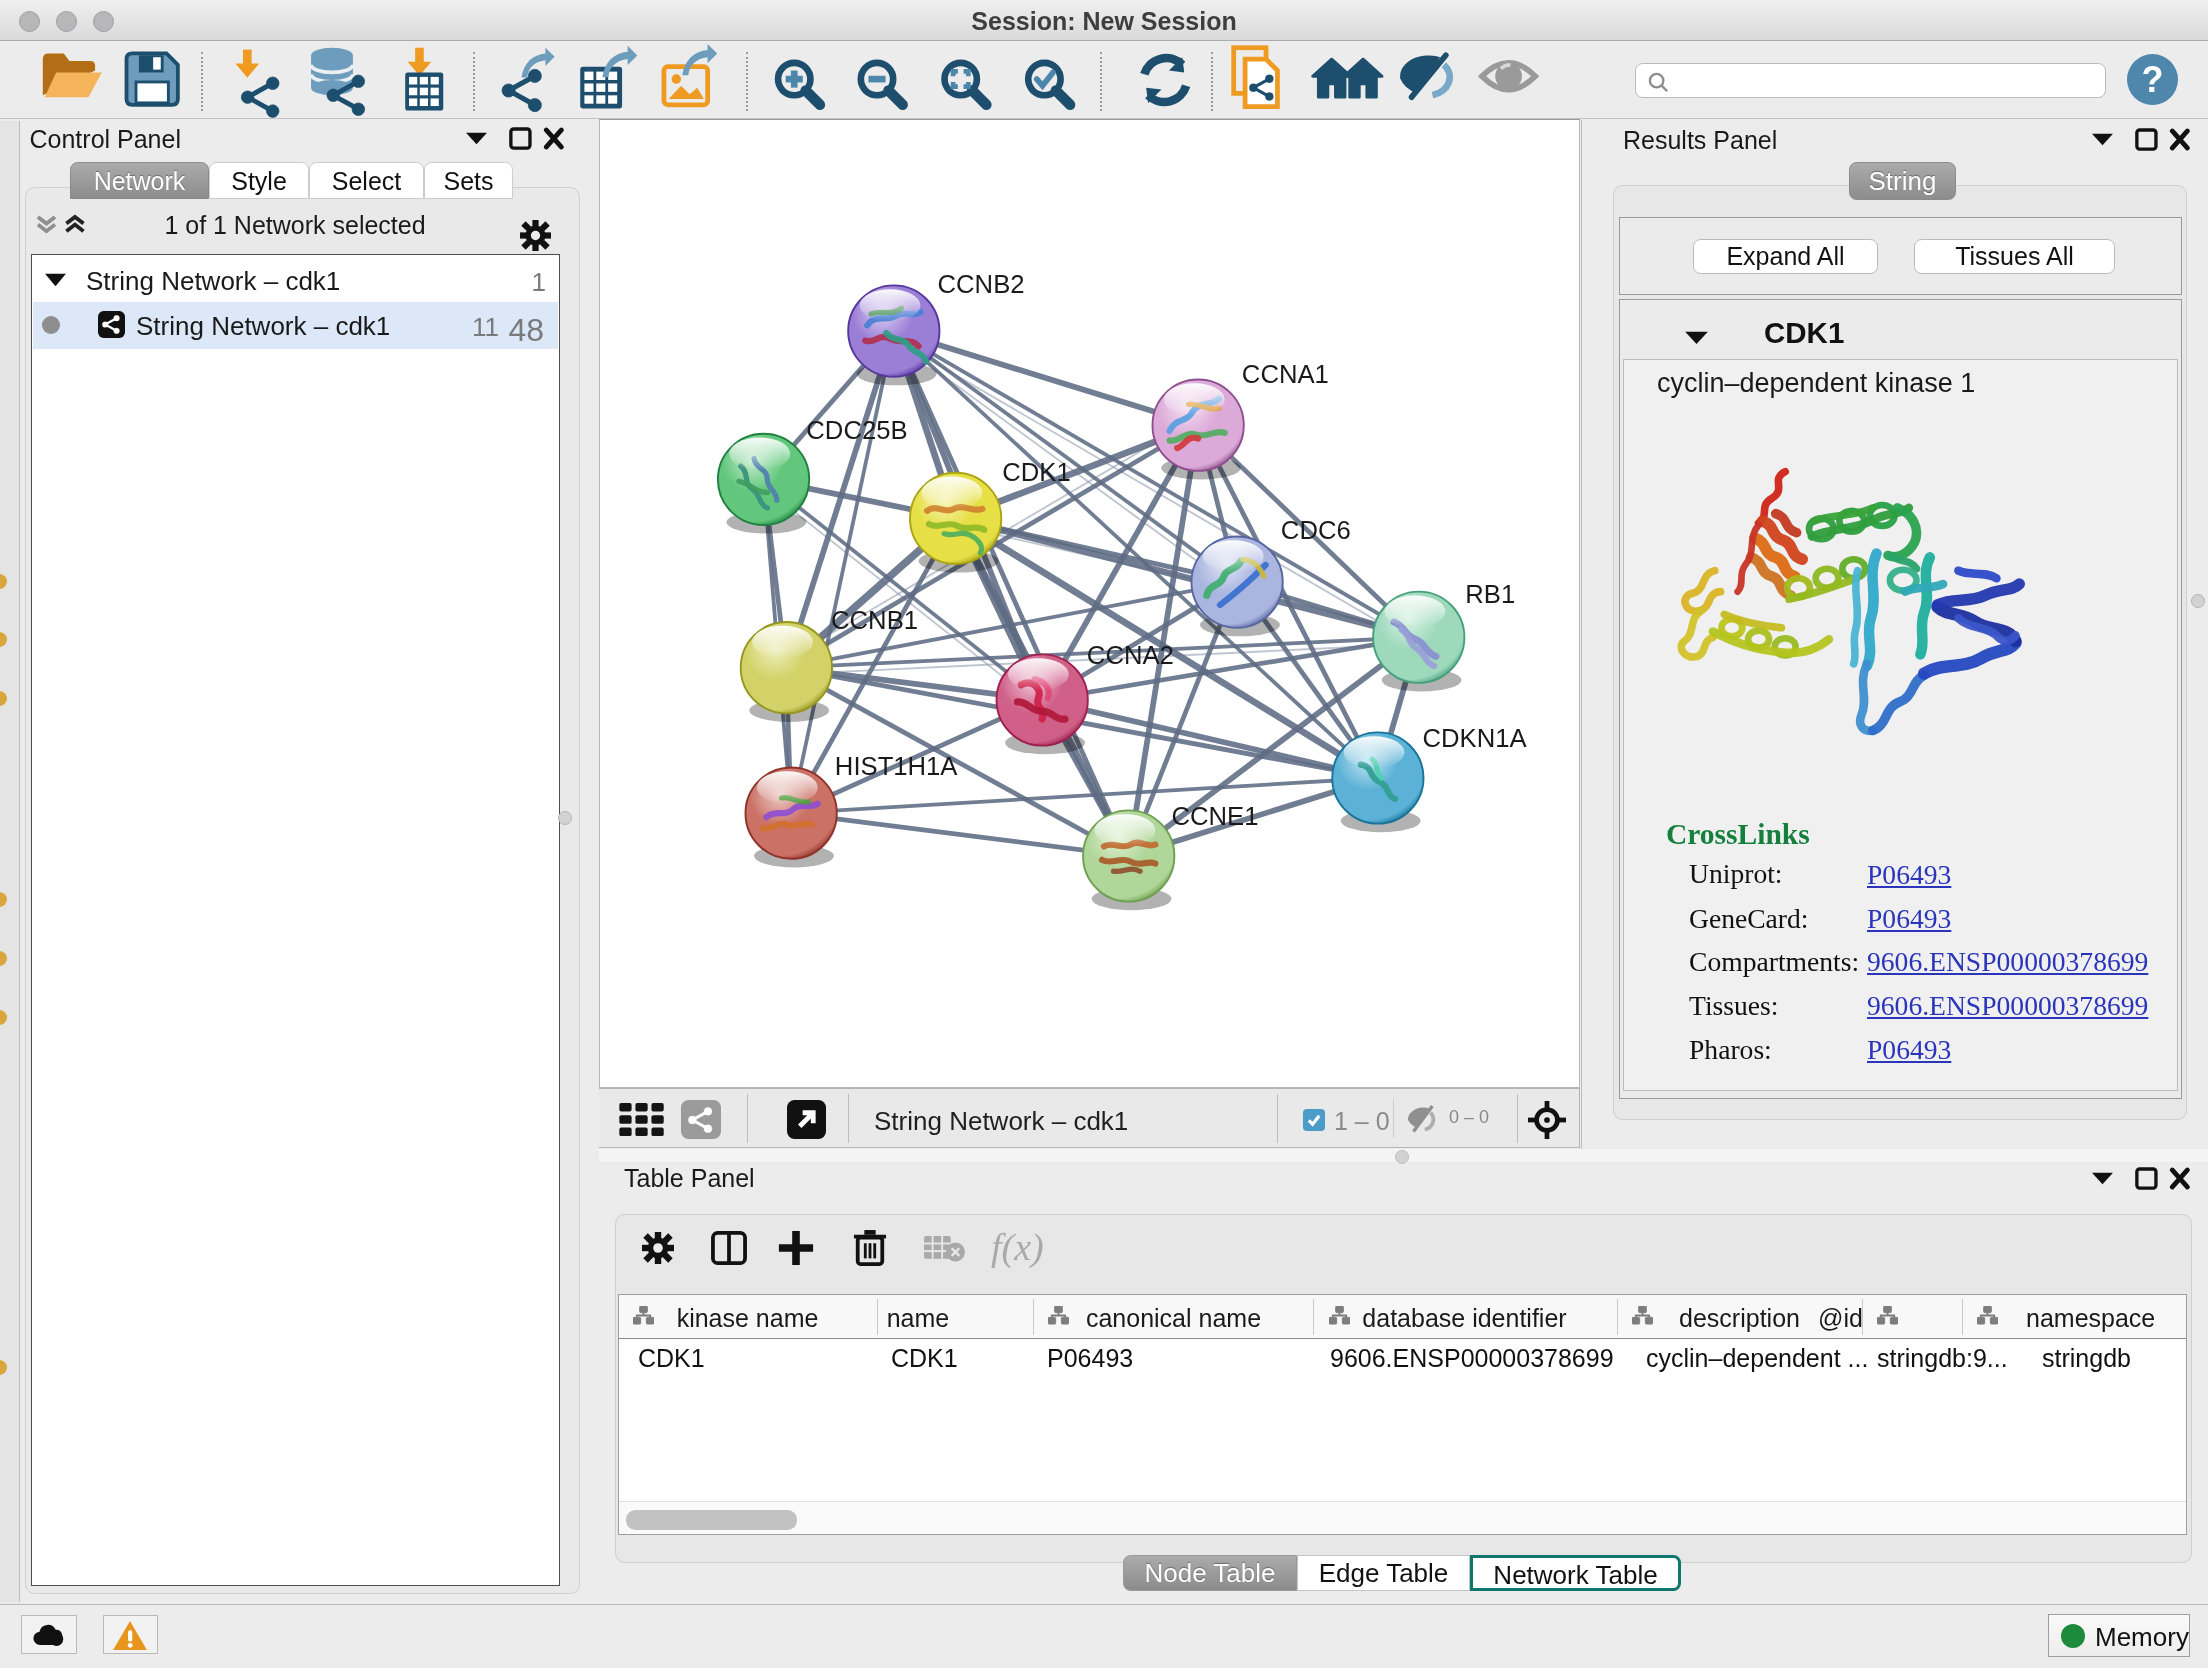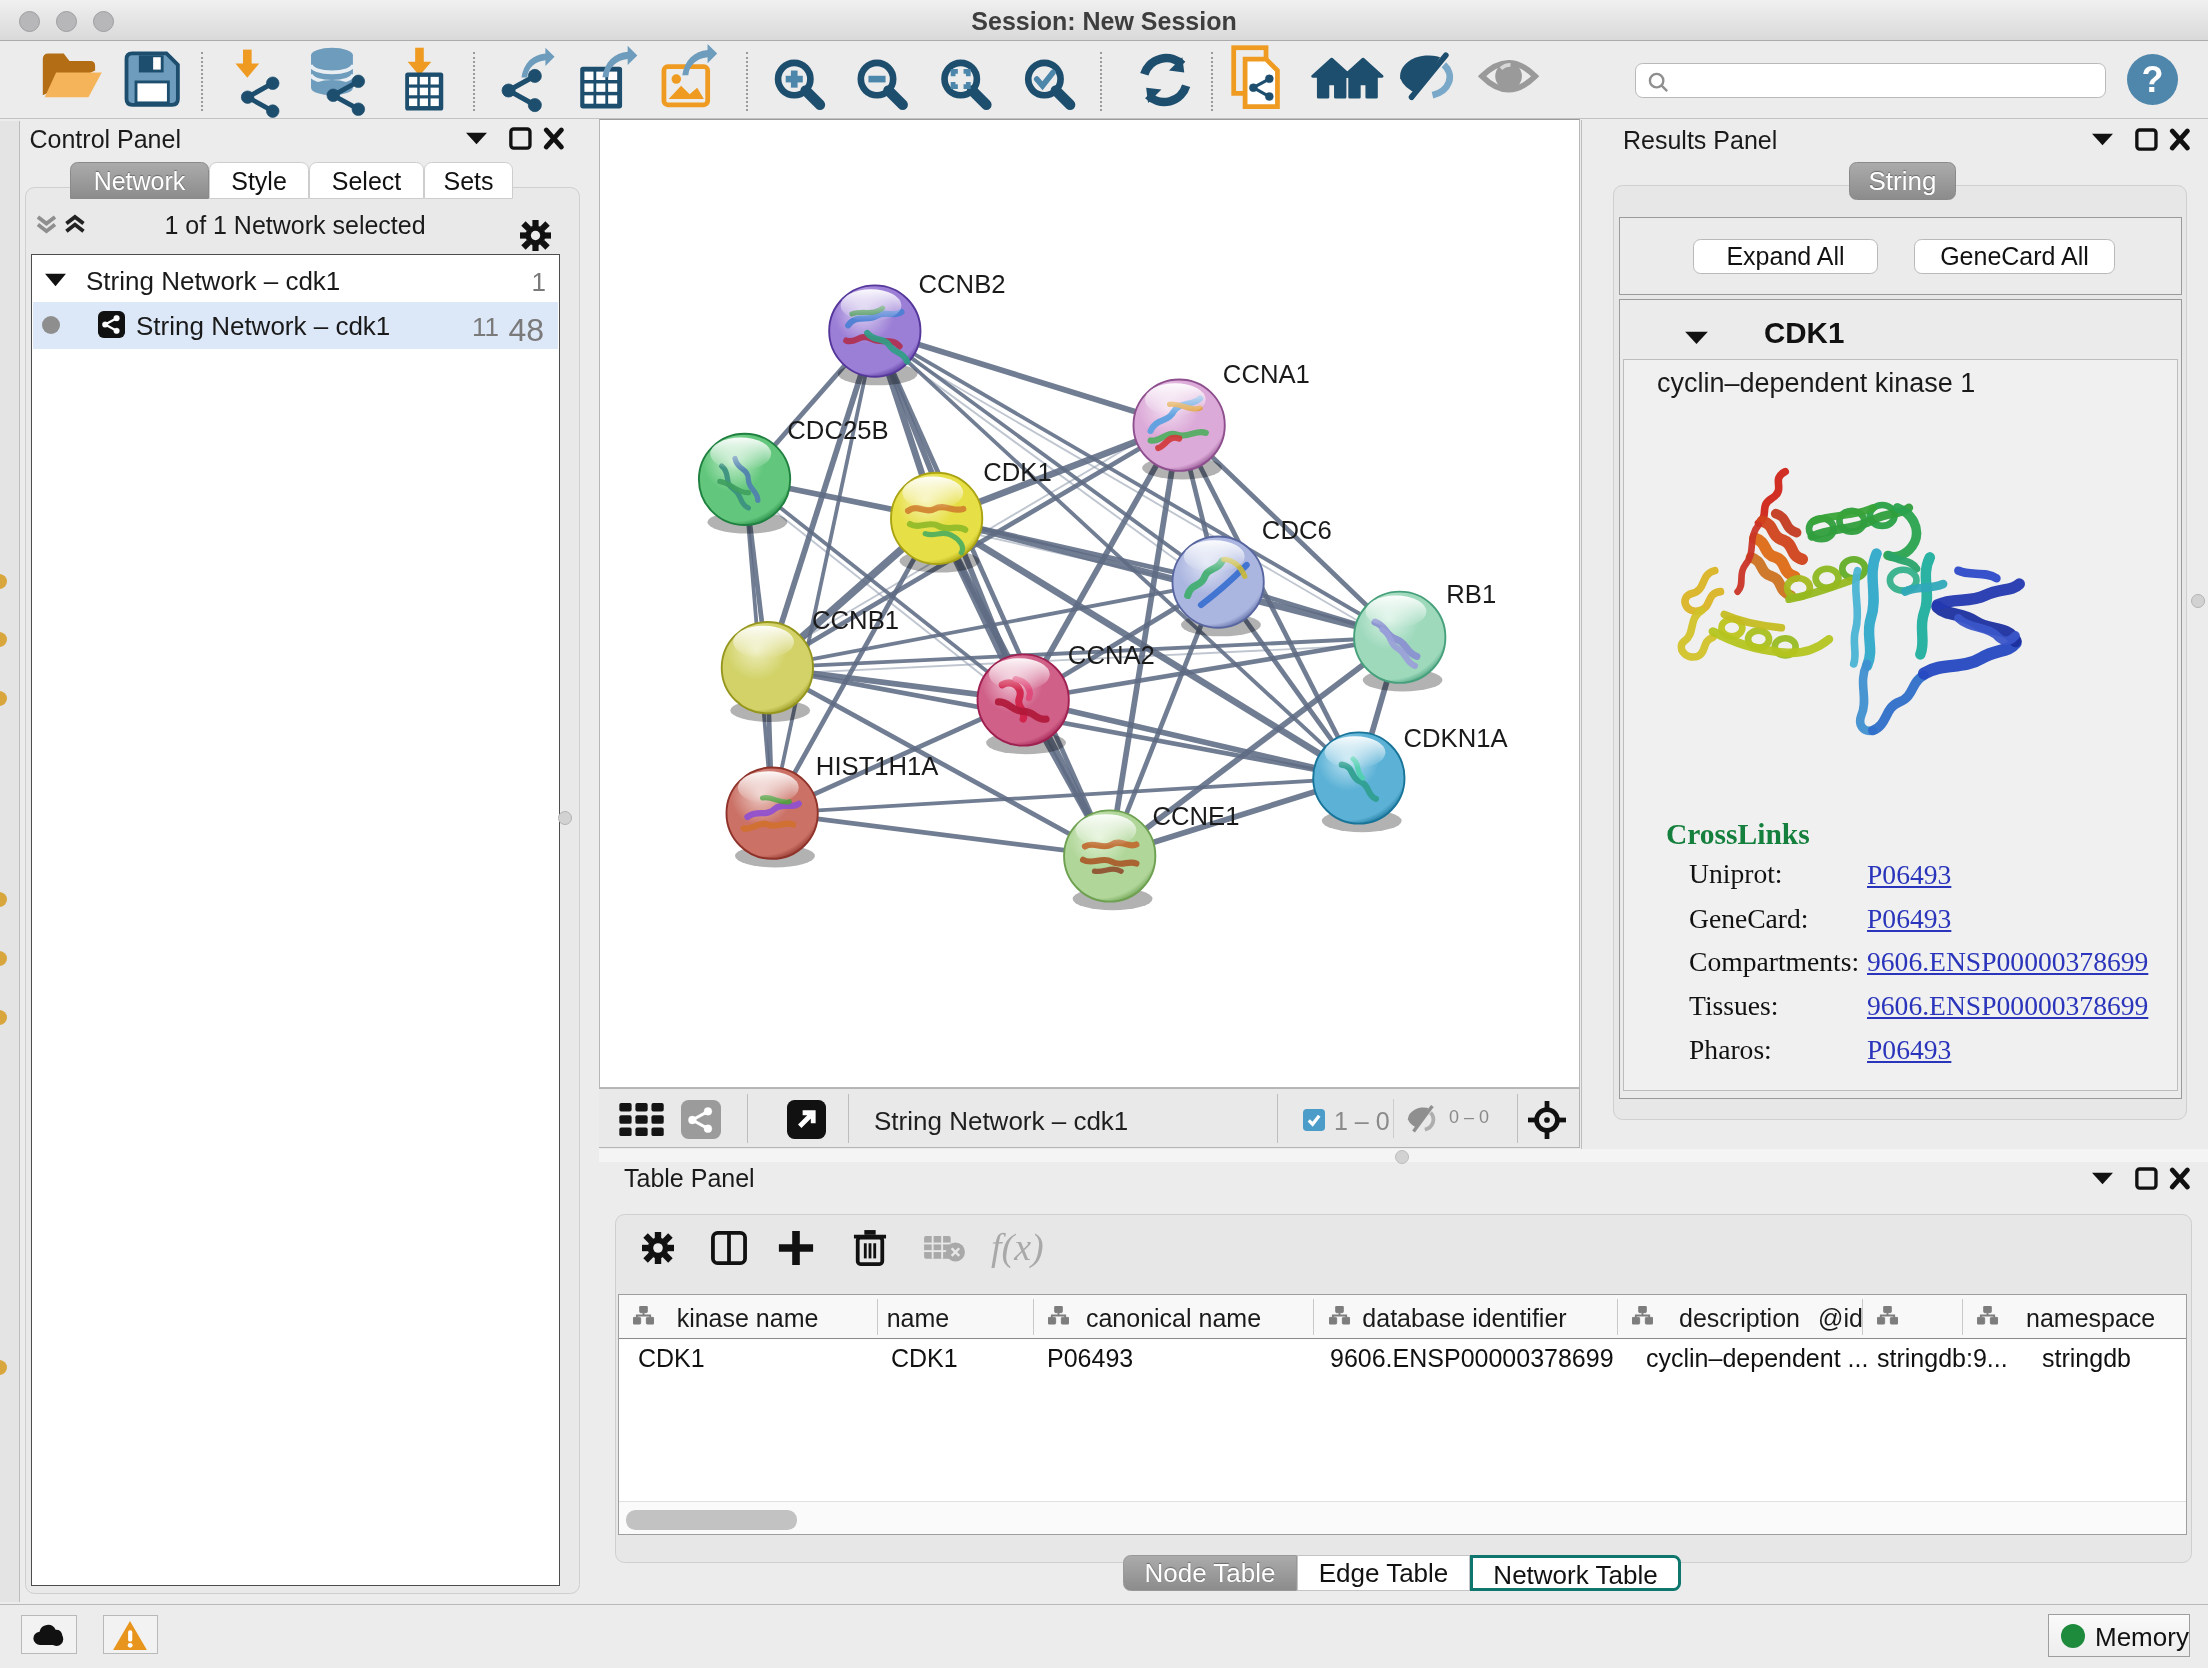--- a/index.html
+++ b/index.html
@@ -229,21 +229,21 @@
       <circle cx="10" cy="30" r="9"></circle>
       <circle cx="46" cy="50" r="9"></circle>
       <line x1="46" y1="10" x2="10" y2="30" stroke-width="7"></line>
       <line x1="10" y1="30" x2="46" y2="50" stroke-width="7"></line>
     </g>
   </svg>
 <div class="txt" style="left:136px;top:311px;font-size:26px;color:#1a1a1a">String Network – cdk1</div>
 <div class="txt" style="left:442px;top:312px;width:57px;text-align:right;font-size:26px;color:#7a7a7a">11</div>
 <div class="txt" style="left:495px;top:312px;width:49px;text-align:right;font-size:32px;color:#7a7a7a">48</div>
 <div class="abs" style="left:599px;top:119px;width:981px;height:969px;background:#fff;border:1px solid #b7b7b7;border-top:1px solid #9a9a9a"></div>
-<div class="abs" style="left:614px;top:119px;width:981px;height:932px;overflow:hidden">
+<div class="abs" style="left:633px;top:119px;width:981px;height:932px;overflow:hidden">
     <svg width="980" height="969" viewBox="0 0 1030 1019" xmlns="http://www.w3.org/2000/svg" style="position:absolute;left:0;top:0">
       <defs>
         <radialGradient id="gCCNB2" cx="0.38" cy="0.30" r="0.75">
           <stop offset="0" stop-color="#d9cdf0"></stop>
           <stop offset="0.45" stop-color="#9b7ed6"></stop>
           <stop offset="0.88" stop-color="#9b7ed6"></stop>
           <stop offset="1" stop-color="#55379b"></stop>
         </radialGradient>
         <linearGradient id="hCCNB2" x1="0" y1="0" x2="0" y2="1">
           <stop offset="0" stop-color="#ffffff" stop-opacity="0.95"></stop>
@@ -562,21 +562,21 @@
 <div class="txt" style="left:1623px;top:126px;font-size:25px;color:#1a1a1a">Results Panel</div>
 <svg style="position:absolute;left:2092px;top:127px" width="105" height="25" viewBox="0 0 110 26" xmlns="http://www.w3.org/2000/svg">
     <path d="M0,7 L22,7 L11,19 Z" fill="#111"></path>
     <rect x="47" y="3" width="20" height="20" rx="3" fill="none" stroke="#111" stroke-width="3.5"></rect>
     <path d="M84,4 L100,22 M100,4 L84,22" stroke="#111" stroke-width="5" stroke-linecap="round"></path>
   </svg>
 <div class="abs" style="left:1613px;top:185px;width:574px;height:935px;background:#e7e7e7;border:1px solid #cfcfcf;border-radius:9.5px"></div>
 <div class="abs graytab" style="left:1849px;top:162px;width:107px;height:38px;border:1px solid #8a8a8a;border-radius:7.6px;font-size:26px;text-align:center;line-height:37px">String</div>
 <div class="abs" style="left:1619px;top:217px;width:563px;height:78px;background:#ebebeb;border:1px solid #9a9a9a"></div>
 <div class="abs" style="left:1693px;top:239px;width:185px;height:35px;background:#fff;border:1px solid #b9b9b9;border-radius:7.6px;font-size:25px;text-align:center;line-height:33px;color:#111">Expand All</div>
-<div class="abs" style="left:1914px;top:239px;width:201px;height:35px;background:#fff;border:1px solid #b9b9b9;border-radius:7.6px;font-size:25px;text-align:center;line-height:33px;color:#111">GeneCard All</div>
+<div class="abs" style="left:1914px;top:239px;width:201px;height:35px;background:#fff;border:1px solid #b9b9b9;border-radius:7.6px;font-size:25px;text-align:center;line-height:33px;color:#111">Tissues All</div>
 <div class="abs" style="left:1619px;top:299px;width:563px;height:800px;background:#ebebeb;border:1px solid #9a9a9a"></div>
 <svg class="abs" style="left:1684px;top:329px" width="25" height="17" viewBox="0 0 26 18" xmlns="http://www.w3.org/2000/svg">
     <path d="M1,3 L25,3 L13,16 Z" fill="#111"></path>
   </svg>
 <div class="txt" style="left:1764px;top:316px;font-size:29.5px;font-weight:bold;color:#111">CDK1</div>
 <div class="abs" style="left:1623px;top:359px;width:555px;height:732px;background:#f0f0f0;border:1px solid #bdbdbd"></div>
 <div class="txt" style="left:1657px;top:368px;font-size:27px;color:#1a1a1a">cyclin–dependent kinase 1</div>
 <svg style="position:absolute;left:1671px;top:464px" width="354" height="299" viewBox="0 0 372 314" xmlns="http://www.w3.org/2000/svg">
     <path d="M120,8 C104,16 122,26 106,36 C92,44 104,54 92,62" fill="none" stroke="#cf2418" stroke-width="8" stroke-linecap="round" opacity="0.95"></path>
     <path d="M96,60 C110,64 104,76 118,80 C130,84 124,96 138,100" fill="none" stroke="#d0421c" stroke-width="12" stroke-linecap="round" opacity="0.95"></path>

